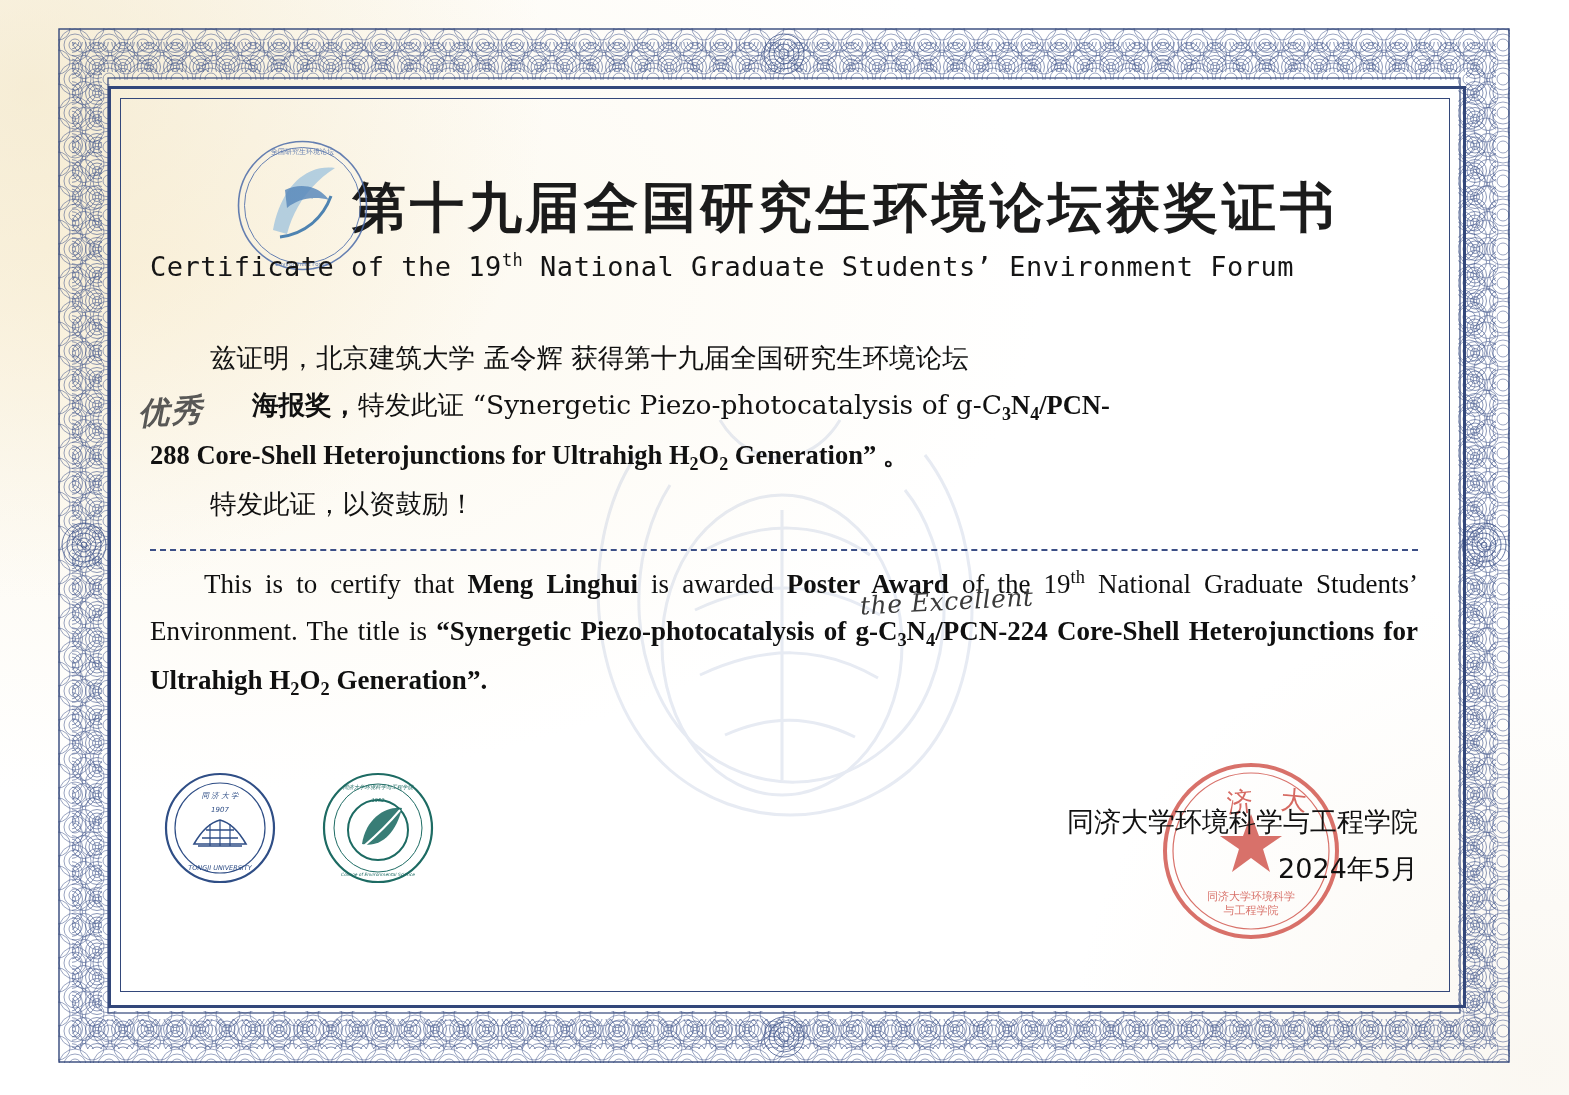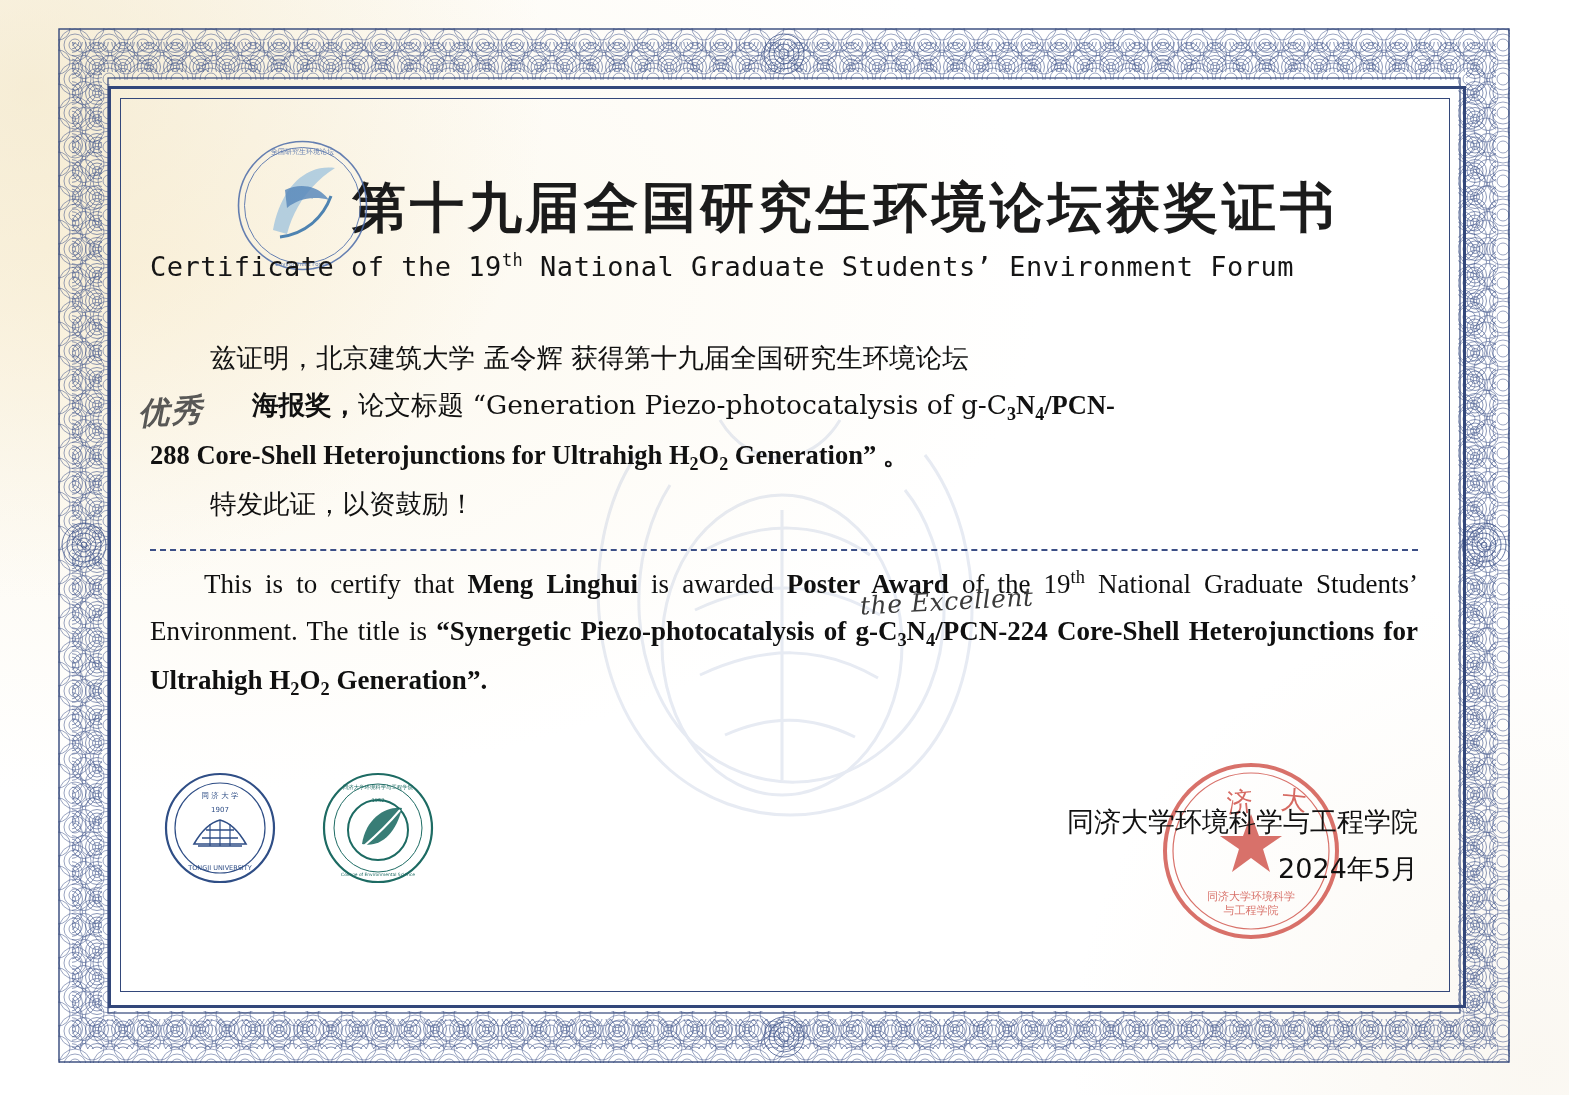--- a/index.html
+++ b/index.html
@@ -193,20 +193,21 @@
     width: 1268px;
     height: 210px;
   }
   #seal-logos {
     position: absolute;
     left: 14px;
     top: 22px;
     display: flex;
     gap: 46px;
     align-items: center;
+    font-style: italic;
   }
   .emblem { width: 112px; height: 112px; }
 
   #signature-block {
     position: absolute;
     right: 0px;
     top: 48px;
     text-align: right;
     font-family: "DejaVu Sans", sans-serif;
     font-size: 27px;
@@ -345,21 +346,21 @@
 
     <div id="body-cn">
 
       <div class="handwrite" id="hand-cn">优秀</div>
 
       <div class="cn-line cn-indent">
         <span>兹证明，北京建筑大学 孟令辉 获得第十九届全国研究生环境论坛</span>
       </div>
 
       <div class="cn-line" style="padding-left:102px;">
-        <span class="bold">海报奖，</span><span>论文标题 “Generation Piezo-photocatalysis of g-C</span><span class="sci"><sub>3</sub><span>N</span><sub>4</sub><span>/PCN-</span></span>
+        <span class="bold">海报奖，</span><span>特发此证 “Synergetic Piezo-photocatalysis of g-C</span><span class="sci"><sub>3</sub><span>N</span><sub>4</sub><span>/PCN-</span></span>
       </div>
 
       <div class="cn-line">
         <span class="sci">288 Core-Shell Heterojunctions for Ultrahigh H</span><span class="sci"><sub>2</sub></span><span class="sci">O</span><span class="sci"><sub>2</sub></span><span class="sci"> Generation” 。</span>
       </div>
 
       <div class="cn-line cn-indent">
         <span>特发此证，以资鼓励！</span>
       </div>
     </div>

